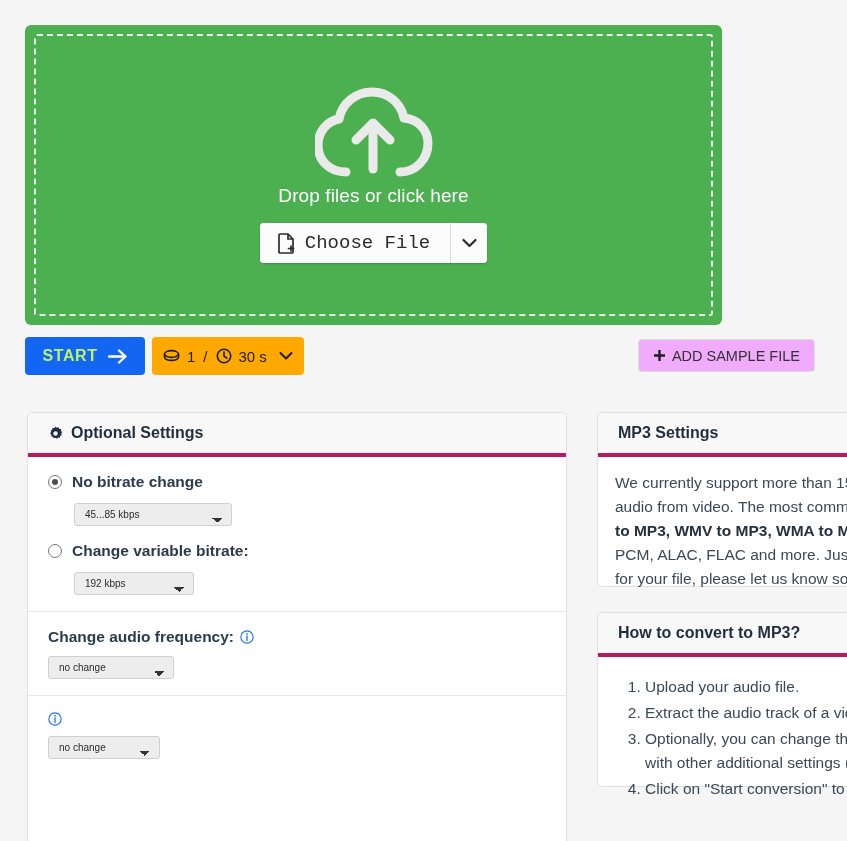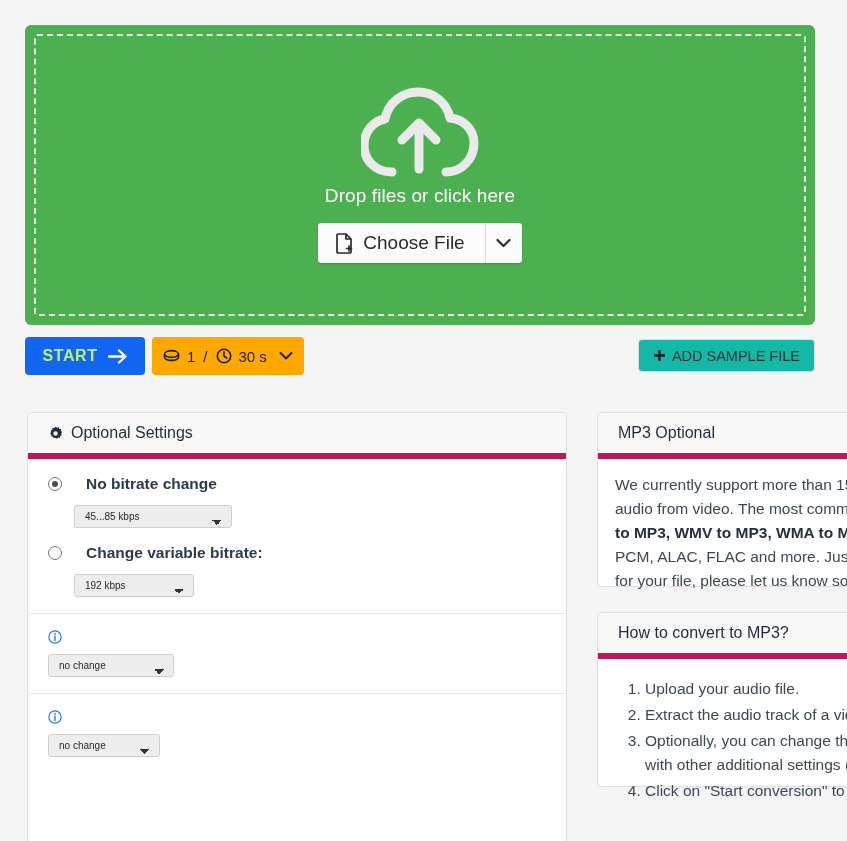--- a/index.html
+++ b/index.html
@@ -9,21 +9,21 @@
     overflow: hidden;
     background: #f5f5f5;
     font-family: "Liberation Sans", sans-serif;
     color: #333;
   }
   .page { position: relative; width: 847px; height: 841px; }
 
   
   .dropzone {
     position: absolute; left: 25px; top: 25px;
-    width: 790px; height: 300px;
+    width: 697px; height: 300px;
     background: #4caf50;
     border-radius: 6px;
     padding: 9px;
   }
   .dropzone-inner {
     width: 100%; height: 100%;
     border: 2px dashed rgba(255,255,255,0.85);
     border-radius: 3px;
     display: flex; flex-direction: column;
     align-items: center; justify-content: center;
@@ -43,21 +43,21 @@
     box-shadow: 0 1px 2px rgba(0,0,0,.18);
   }
   .choose-btn {
     display: flex; align-items: center; gap: 9px;
     padding: 9px 20px 9px 17px;
     font-size: 19px;
     color: #2b2b2b;
     background: #fcfcfc;
     border: none;
     cursor: pointer;
-    font-family: Liberation Sans, sans-serif;
+    font-family: Liberation Mono, monospace;
   }
   .choose-caret {
     display: flex; align-items: center; justify-content: center;
     width: 37px;
     background: #fcfcfc;
     border: none;
     border-left: 1px solid #dcdcdc;
     cursor: pointer;
   }
 
@@ -87,59 +87,59 @@
     padding: 0 11px;
     color: #1d1d1d;
     font-size: 15px;
     cursor: pointer;
     font-family: "Liberation Sans", sans-serif;
   }
   .credits-btn .sep { margin: 0 1px; }
   .sample-btn {
     position: absolute; right: 0; top: 2px;
     height: 33px;
-    background: #14b8a6;
+    background: #f0abfc;
     border: 1px solid #dcdcdc;
     border-radius: 4px;
     color: #333;
     font-size: 14.5px;
     display: flex; align-items: center; gap: 6px;
     padding: 0 14px;
     cursor: pointer;
     font-family: "Liberation Sans", sans-serif;
   }
 
   
   .card {
     background: #fff;
     border: 1px solid #e0e0e0;
     border-radius: 5px;
   }
   .card-header {
     background: #f8f8f8;
-    border-bottom: 6px solid #be185d;
+    border-bottom: 4px solid #be185d;
     padding: 11px 20px;
     font-size: 16px;
-    font-weight: normal;
+    font-weight: bold;
     color: #1f2d3d;
     display: flex; align-items: center; gap: 8px;
     border-radius: 5px 5px 0 0;
   }
 
   .settings-card {
     position: absolute; left: 27px; top: 412px;
     width: 540px; height: 440px;
   }
   .setting-block {
     padding: 16px 20px 16px 20px;
     border-bottom: 1px solid #e8e8e8;
   }
   .setting-block:last-child { border-bottom: none; }
   .radio-row {
-    display: flex; align-items: center; gap: 24px;
+    display: flex; align-items: center; gap: 10px;
     margin-bottom: 18px;
   }
   .radio-row:last-child { margin-bottom: 0; }
   .radio {
     width: 14px; height: 14px;
     border: 1px solid #767676;
     border-radius: 50%;
     background: #fff;
     flex: 0 0 auto;
     position: relative;
@@ -319,20 +319,21 @@
 
       <div style="margin:-6px 0 0 0;">
         <select class="sel sel-indent" style="width:120px;">
           <option>192 kbps</option>
         </select>
       </div>
     </div>
 
     <div class="setting-block">
       <div class="field-label">
+        <span>Change audio frequency:</span>
         <svg class="info-icon" viewBox="0 0 16 16">
           <circle cx="8" cy="8" r="7" fill="none" stroke="#1a73e8" stroke-width="1.3"></circle>
           <circle cx="8" cy="4.4" r="1" fill="#1a73e8"></circle>
           <path d="M8 6.8 V12" stroke="#1a73e8" stroke-width="1.5" stroke-linecap="round"></path>
         </svg>
       </div>
       <select class="sel" style="width:126px;">
         <option>no change</option>
       </select>
     </div>
@@ -346,21 +347,21 @@
         </svg>
       </div>
       <select class="sel" style="width:112px;">
         <option>no change</option>
       </select>
     </div>
   </div>
 
   <div class="card info-card top">
     <div class="card-header">
-      <span>MP3 Optional</span>
+      <span>MP3 Settings</span>
     </div>
     <div class="info-body">
       <div>We currently support more than 150</div>
       <div>audio from video. The most common</div>
       <div class="b">to MP3, WMV to MP3, WMA to MP3,</div>
       <div>PCM, ALAC, FLAC and more. Just uplo</div>
       <div>for your file, please let us know so w</div>
     </div>
   </div>
 

